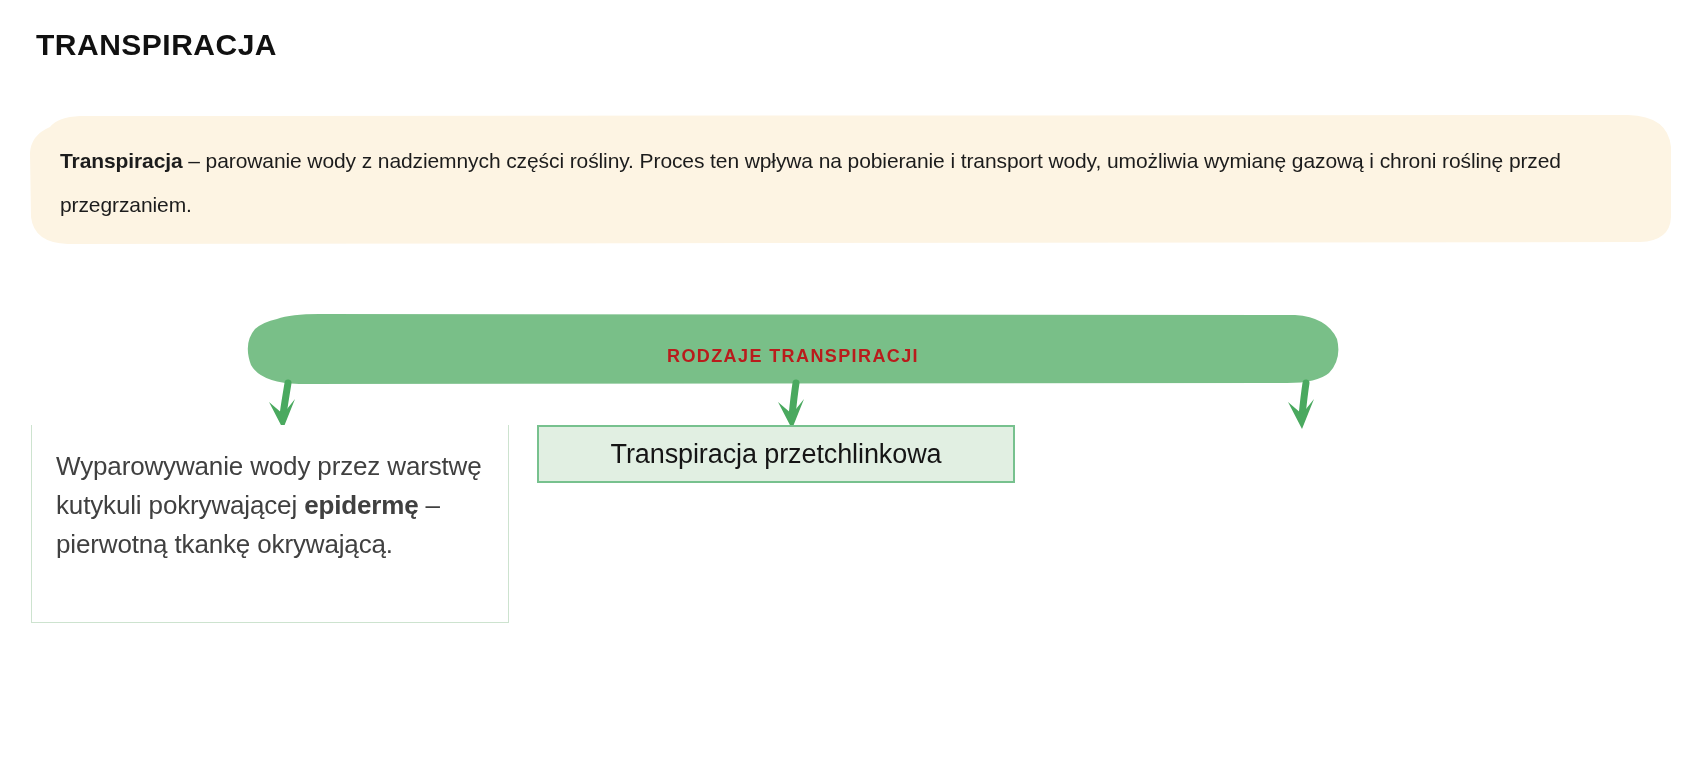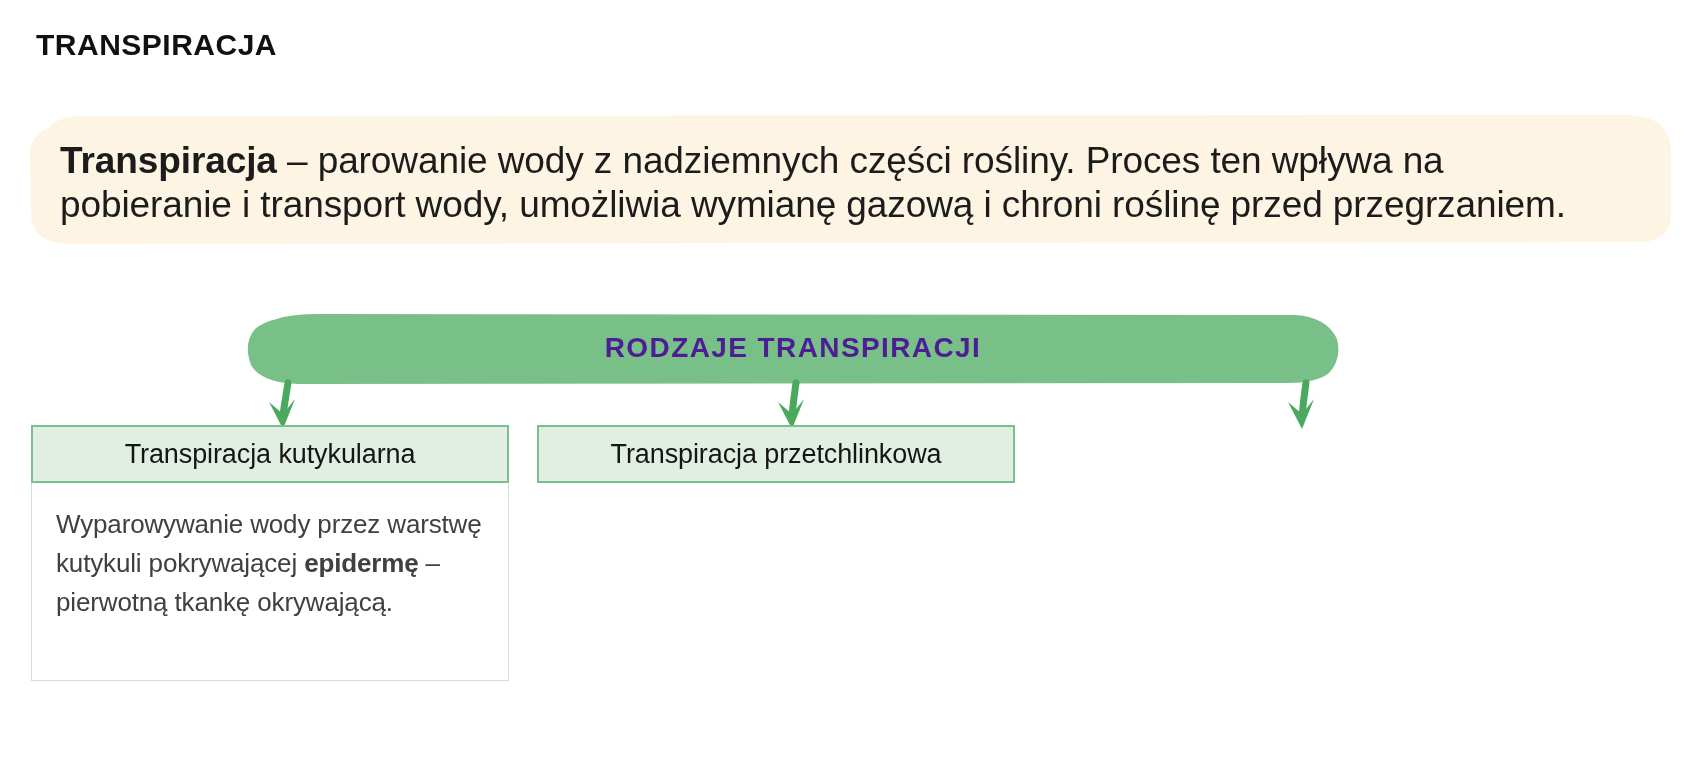--- a/index.html
+++ b/index.html
@@ -39,21 +39,21 @@
     position: absolute;
     inset: 0;
     width: 100%;
     height: 100%;
   }
   .definition-text {
     position: absolute;
     left: 32px;
     top: 26px;
     width: 1560px;
-    font-size: 37px;
+    font-size: 21px;
     line-height: 44px;
     color: #1c1c1c;
     letter-spacing: -0.1px;
   }
   .definition-text b { font-weight: 700; }
 
   
   .banner-wrap {
     position: absolute;
     left: 243px;
@@ -63,28 +63,28 @@
   }
   .banner-shape {
     position: absolute;
     inset: 0;
     width: 100%;
     height: 100%;
   }
   .banner-label {
     position: absolute;
     left: 0;
-    top: 0;
+    top: 8px;
     width: 100%;
     height: 100%;
     display: flex;
     align-items: center;
     justify-content: center;
-    color: #4c1d95;
-    font-size: 28px;
+    color: #b91c1c;
+    font-size: 18px;
     font-weight: bold;
     letter-spacing: 1.4px;
     padding-bottom: 2px;
     box-sizing: border-box;
   }
 
   
   .arrows-layer {
     position: absolute;
     left: 0;
@@ -171,23 +171,20 @@
 
   <g>
     <path d="M 1306,383 C 1304,396 1303,406 1302,416" stroke="#4aa95f" stroke-width="7" fill="none" stroke-linecap="round"></path>
     <path d="M 1288,402 L 1302,429 L 1314,399 L 1302,414 Z" fill="#4aa95f"></path>
   </g>
 </svg>
 
 <div class="cards-row">
 
   <div class="card">
-    <div class="card-header">
-      <span class="card-header-title">Transpiracja kutykularna</span>
-    </div>
     <div class="card-body">
       <div class="card-body-text">
         <span>Wyparowywanie wody przez warstwę kutykuli pokrywającej </span><b>epidermę</b><span> – pierwotną tkankę okrywającą.</span>
       </div>
     </div>
   </div>
 
   <div class="card">
     <div class="card-header">
       <span class="card-header-title">Transpiracja przetchlinkowa</span>

